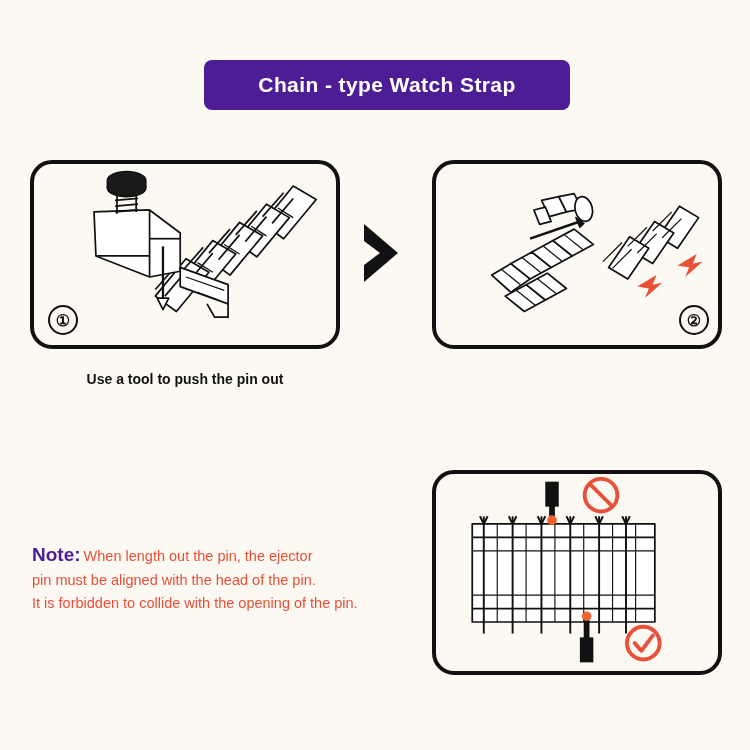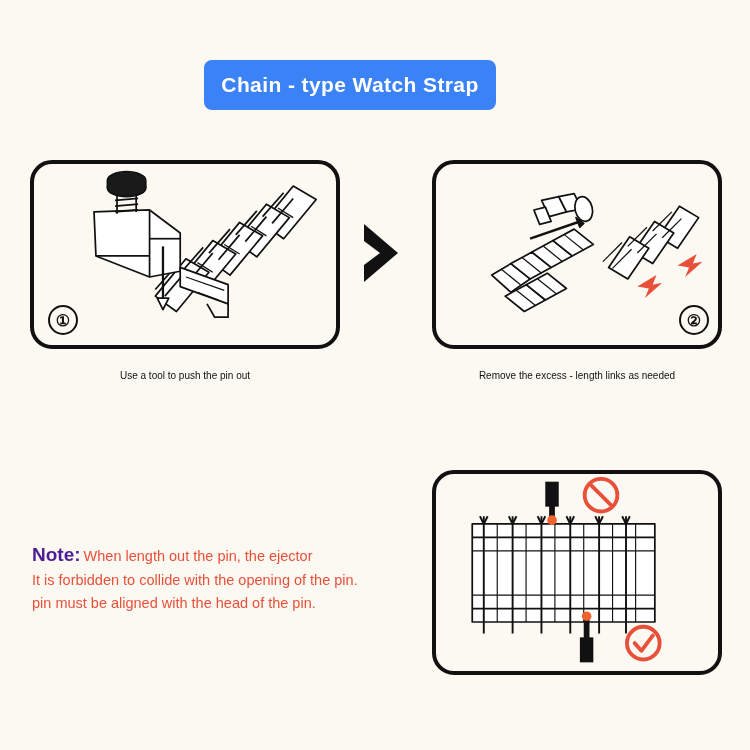--- a/index.html
+++ b/index.html
@@ -18,23 +18,23 @@
     position: relative;
     width: 750px;
     height: 750px;
   }
 
   
   .title-banner {
     position: absolute;
     left: 204px;
     top: 60px;
-    width: 292px;
+    width: 366px;
     height: 50px;
-    background: #3b82f6;
+    background: #4c1d95;
     border-radius: 8px;
     display: flex;
     align-items: center;
     justify-content: center;
   }
   .title-banner .title-text {
     color: #ffffff;
     font-size: 21px;
     font-weight: bold;
     letter-spacing: 0.4px;
@@ -67,23 +67,24 @@
     color: #111;
     background: #fbf9f2;
     box-sizing: border-box;
   }
   #badge-1 { left: 48px;  top: 305px; }
   #badge-2 { left: 679px; top: 305px; }
 
   .caption {
     position: absolute;
     text-align: center;
-    font-size: 10px;
+    font-size: 14px;
     color: #111;
     line-height: 1.45;
+    font-weight: bold;
   }
   #caption-1 { left: 30px;  top: 369px; width: 310px; }
   #caption-2 { left: 422px; top: 369px; width: 310px; }
 
   
   .big-arrow {
     position: absolute;
     left: 358px;
     top: 222px;
     width: 58px;
@@ -234,28 +235,27 @@
         </g>
       </g>
 
       <g fill="#e8503a" stroke="none">
         <path d="M250 106 L270 94 L266 104 L276 102 L258 118 L262 108 Z"></path>
         <path d="M208 128 L228 116 L224 126 L234 124 L216 140 L220 130 Z"></path>
       </g>
     </svg>
   </div>
   <div class="step-badge" id="badge-2">②</div>
-  <div class="caption" id="caption-2">Remove the excess - length links as needed</div>
 
   <div class="note-block">
     <div class="note-line">
       <span class="note-label">Note:</span><span>When length out the pin, the ejector</span>
     </div>
+    <div class="note-line">pin must be aligned with the head of the pin.</div>
     <div class="note-line">It is forbidden to collide with the opening of the pin.</div>
-    <div class="note-line">pin must be aligned with the head of the pin.</div>
   </div>
 
   <div class="panel" id="panel-3">
     <svg class="art" viewBox="0 0 290 205">
       <g fill="none" stroke="#111" stroke-width="1.8" stroke-linejoin="round">
 
         <rect x="36" y="52" width="190" height="102" fill="#fff"></rect>
         <path d="M36 66 L226 66"></path>
         <path d="M36 140 L226 140"></path>
         <path d="M36 80 L226 80" stroke-width="1.2"></path>

